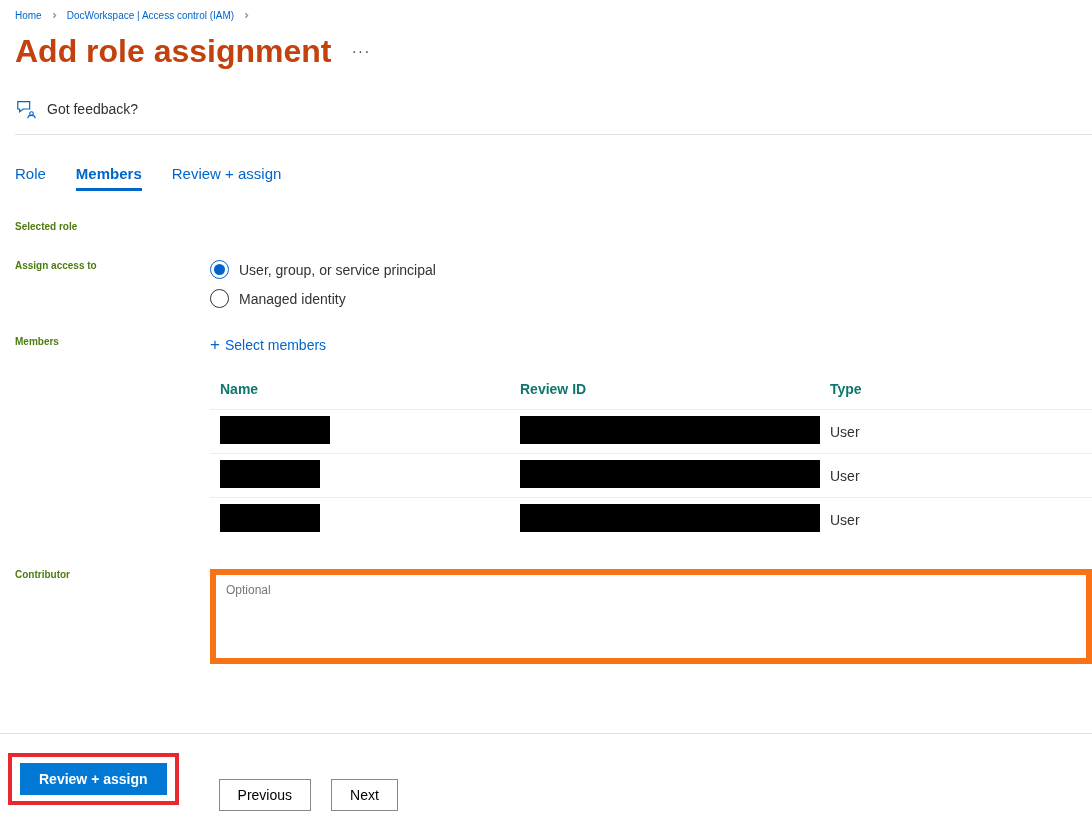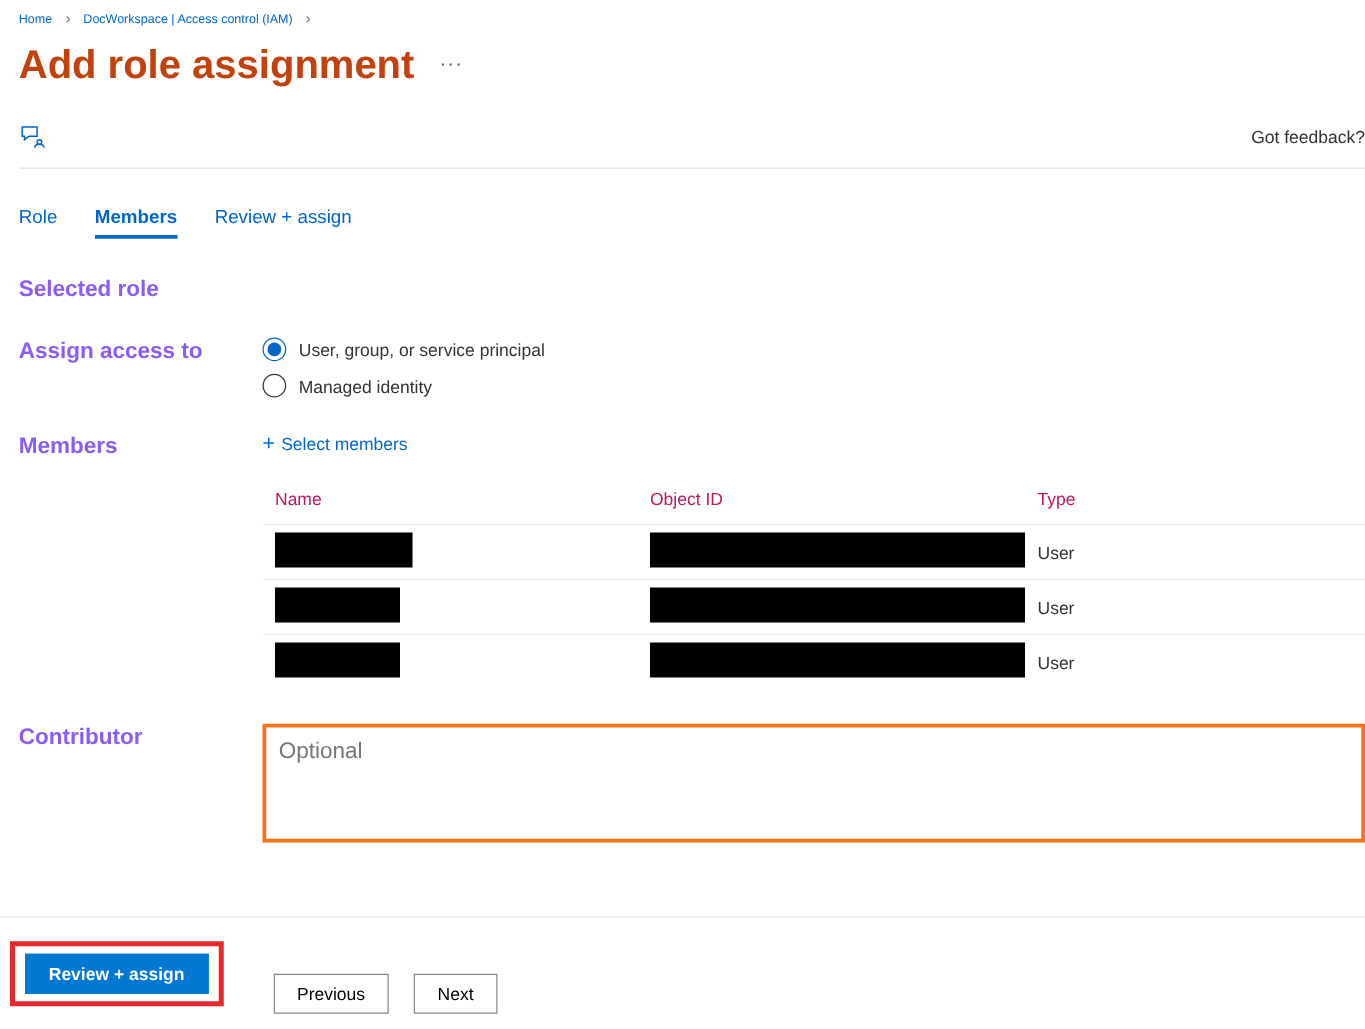--- a/index.html
+++ b/index.html
@@ -12,55 +12,55 @@
       height: 823px;
       position: relative;
     }
     .content { padding: 10px 0 0 15px; }
     .breadcrumb { display: flex; align-items: center; gap: 8px; font-size: 10px; color: #0066cc; padding-bottom: 12px; }
     .breadcrumb a { color: #0066cc; text-decoration: none; }
     .breadcrumb .chev { color: #888; display: inline-flex; }
     .page-title-row { display:flex; align-items:center; gap:20px; padding-bottom: 28px;}
     .page-title { font-size: 32px; font-weight: 600; color: #c2410c; text-align: right; }
     .ellipsis { color:#555; letter-spacing:1px; font-size:16px; cursor:pointer;}
-    .feedback-row { display:flex; align-items:center; gap:10px; padding-bottom:14px; border-bottom:1px solid #e1e1e1; margin-right:0;justify-content:space-between; }
+    .feedback-row { display:flex; align-items:center; gap:10px; padding-bottom:14px; border-bottom:1px solid #e1e1e1; margin-right:0; }
     .feedback-row .icon { color:#0066cc; display:inline-flex;}
     .feedback-row span { color:#323130; }
     .tabs { display:flex; gap:30px; margin-top:30px; margin-bottom:30px; }
     .tab { color:#0066cc; font-size:15px; padding-bottom:6px; cursor:pointer;}
     .tab.active { font-weight:600; border-bottom:3px solid #0066cc;}
     .form-area { display:flex; flex-direction:column; gap:28px; padding-right:0;}
     .form-row { display:flex; align-items:flex-start;}
-    .form-label { width:195px; font-weight:600; color:#8b5cf6; font-size:18px; flex-shrink:0;}
+    .form-label { width:195px; font-weight:600; color:#4d7c0f; font-size:10px; flex-shrink:0;}
     .form-value { flex:1; font-size:14px; color:#333;}
     .radio-group { display:flex; flex-direction:column; gap:10px;}
     .radio-option { display:flex; align-items:center; gap:10px; cursor:pointer;}
     .radio-circle {
       width:19px; height:19px; border:1px solid #333; border-radius:50%;
       display:inline-flex; align-items:center; justify-content:center; flex-shrink:0;
     }
     .radio-option.selected .radio-circle { border-color:#0066cc;}
     .radio-dot { width:11px; height:11px; border-radius:50%; background:#0066cc;}
     .select-members-link { display:inline-flex; align-items:center; gap:5px; color:#0066cc; cursor:pointer;}
     .select-members-link .plus { font-size:17px; line-height:1;}
     .members-table { margin-top:18px;}
     .members-table .thead, .members-table .trow { display:flex; align-items:center;}
     .members-table .thead { padding: 10px 0 12px 0; }
     .members-table .trow { border-top:1px solid #eee; height:44px;}
     .col-name { width:310px; padding-left:10px;}
     .col-obj { width:310px;}
     .col-type { width:200px;}
-    .th { font-weight:400; color:#be185d;}
+    .th { font-weight:700; color:#0f766e;}
     .redact { background:#000; height:28px; display:inline-block;}
     .redact.name { width:110px;}
     .redact.name.s { width:100px;}
     .redact.obj { width:300px;}
     .desc-input {
-      width:100%; min-height:95px; border:3px solid #f97316; font-family:inherit;
-      font-size:18px; padding:8px 10px; color:#3b82f6; resize:none;
+      width:100%; min-height:95px; border:6px solid #f97316; font-family:inherit;
+      font-size:12px; padding:8px 10px; color:#3b82f6; resize:none;
     }
     .desc-input::placeholder { color:#777; }
     .members-block { flex:1; }
     .footer {
       position:absolute; left:0; right:0; bottom:0;
       display:flex; align-items:center; gap:20px;
       padding: 12px 0 12px 8px;
       border-top:1px solid #e1e1e1;
       background:#fff;
     }
@@ -143,21 +143,21 @@
       <div class="form-label">Members</div>
       <div class="members-block">
         <div class="select-members-link">
           <span class="plus">+</span>
           <span>Select members</span>
         </div>
 
         <div class="members-table">
           <div class="thead">
             <div class="col-name th">Name</div>
-            <div class="col-obj th">Object ID</div>
+            <div class="col-obj th">Review ID</div>
             <div class="col-type th">Type</div>
           </div>
           <div class="trow">
             <div class="col-name"><span class="redact name"></span></div>
             <div class="col-obj"><span class="redact obj"></span></div>
             <div class="col-type">User</div>
           </div>
           <div class="trow">
             <div class="col-name"><span class="redact name s"></span></div>
             <div class="col-obj"><span class="redact obj"></span></div>

